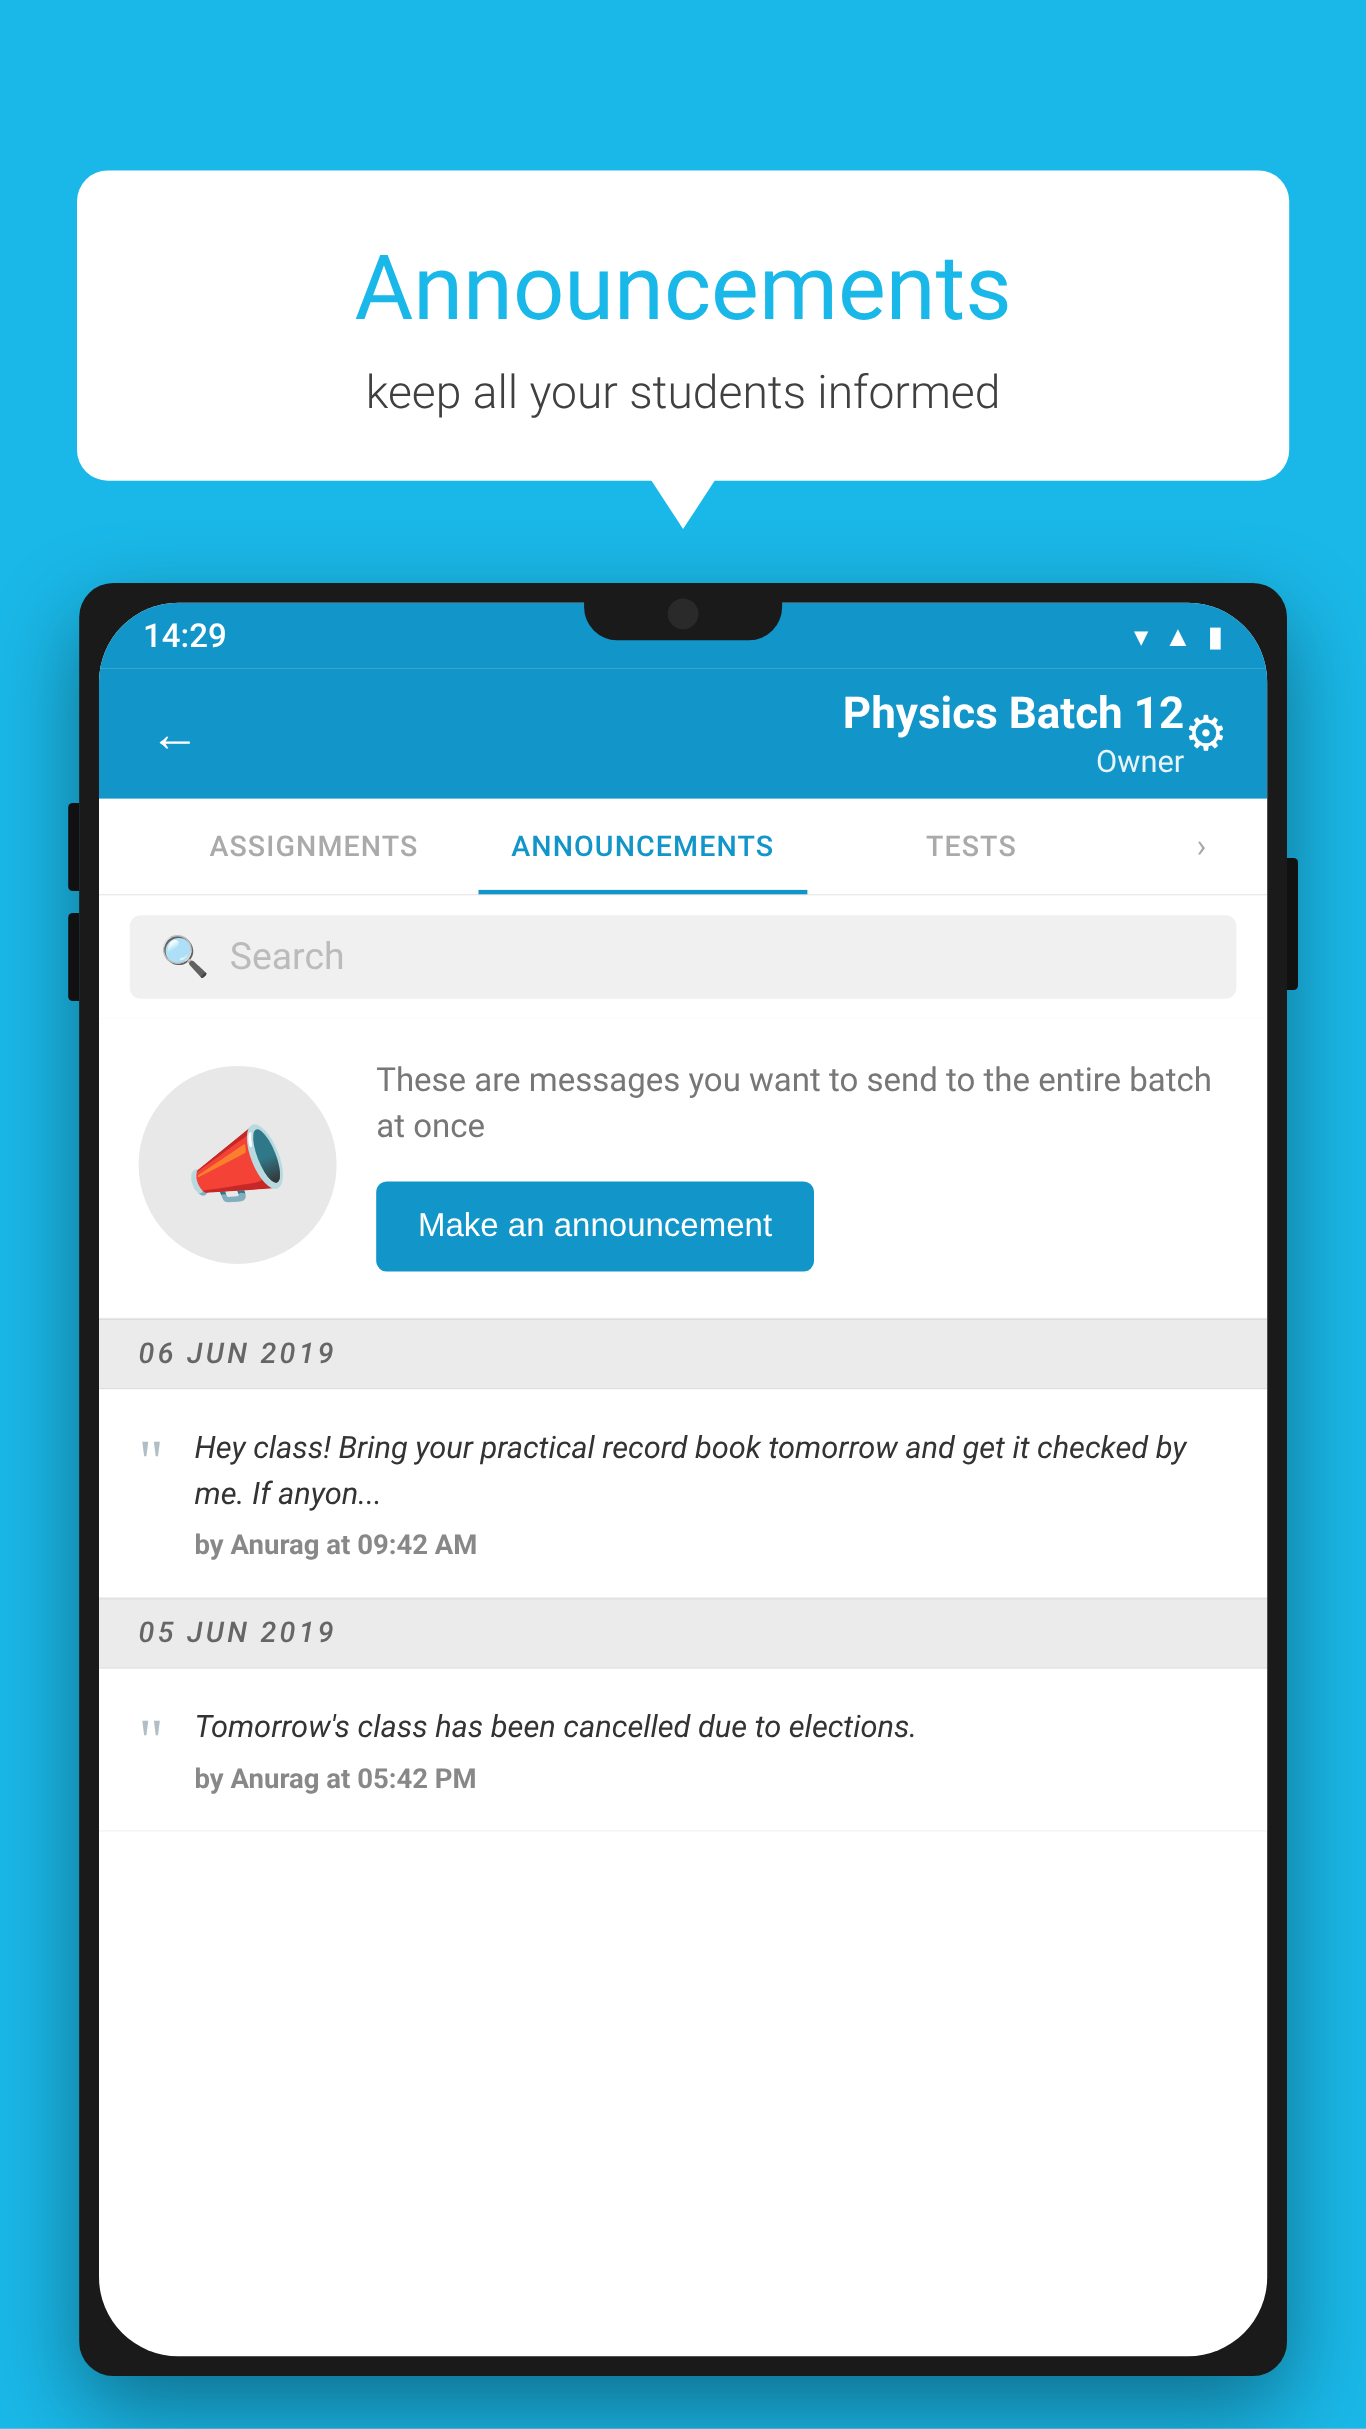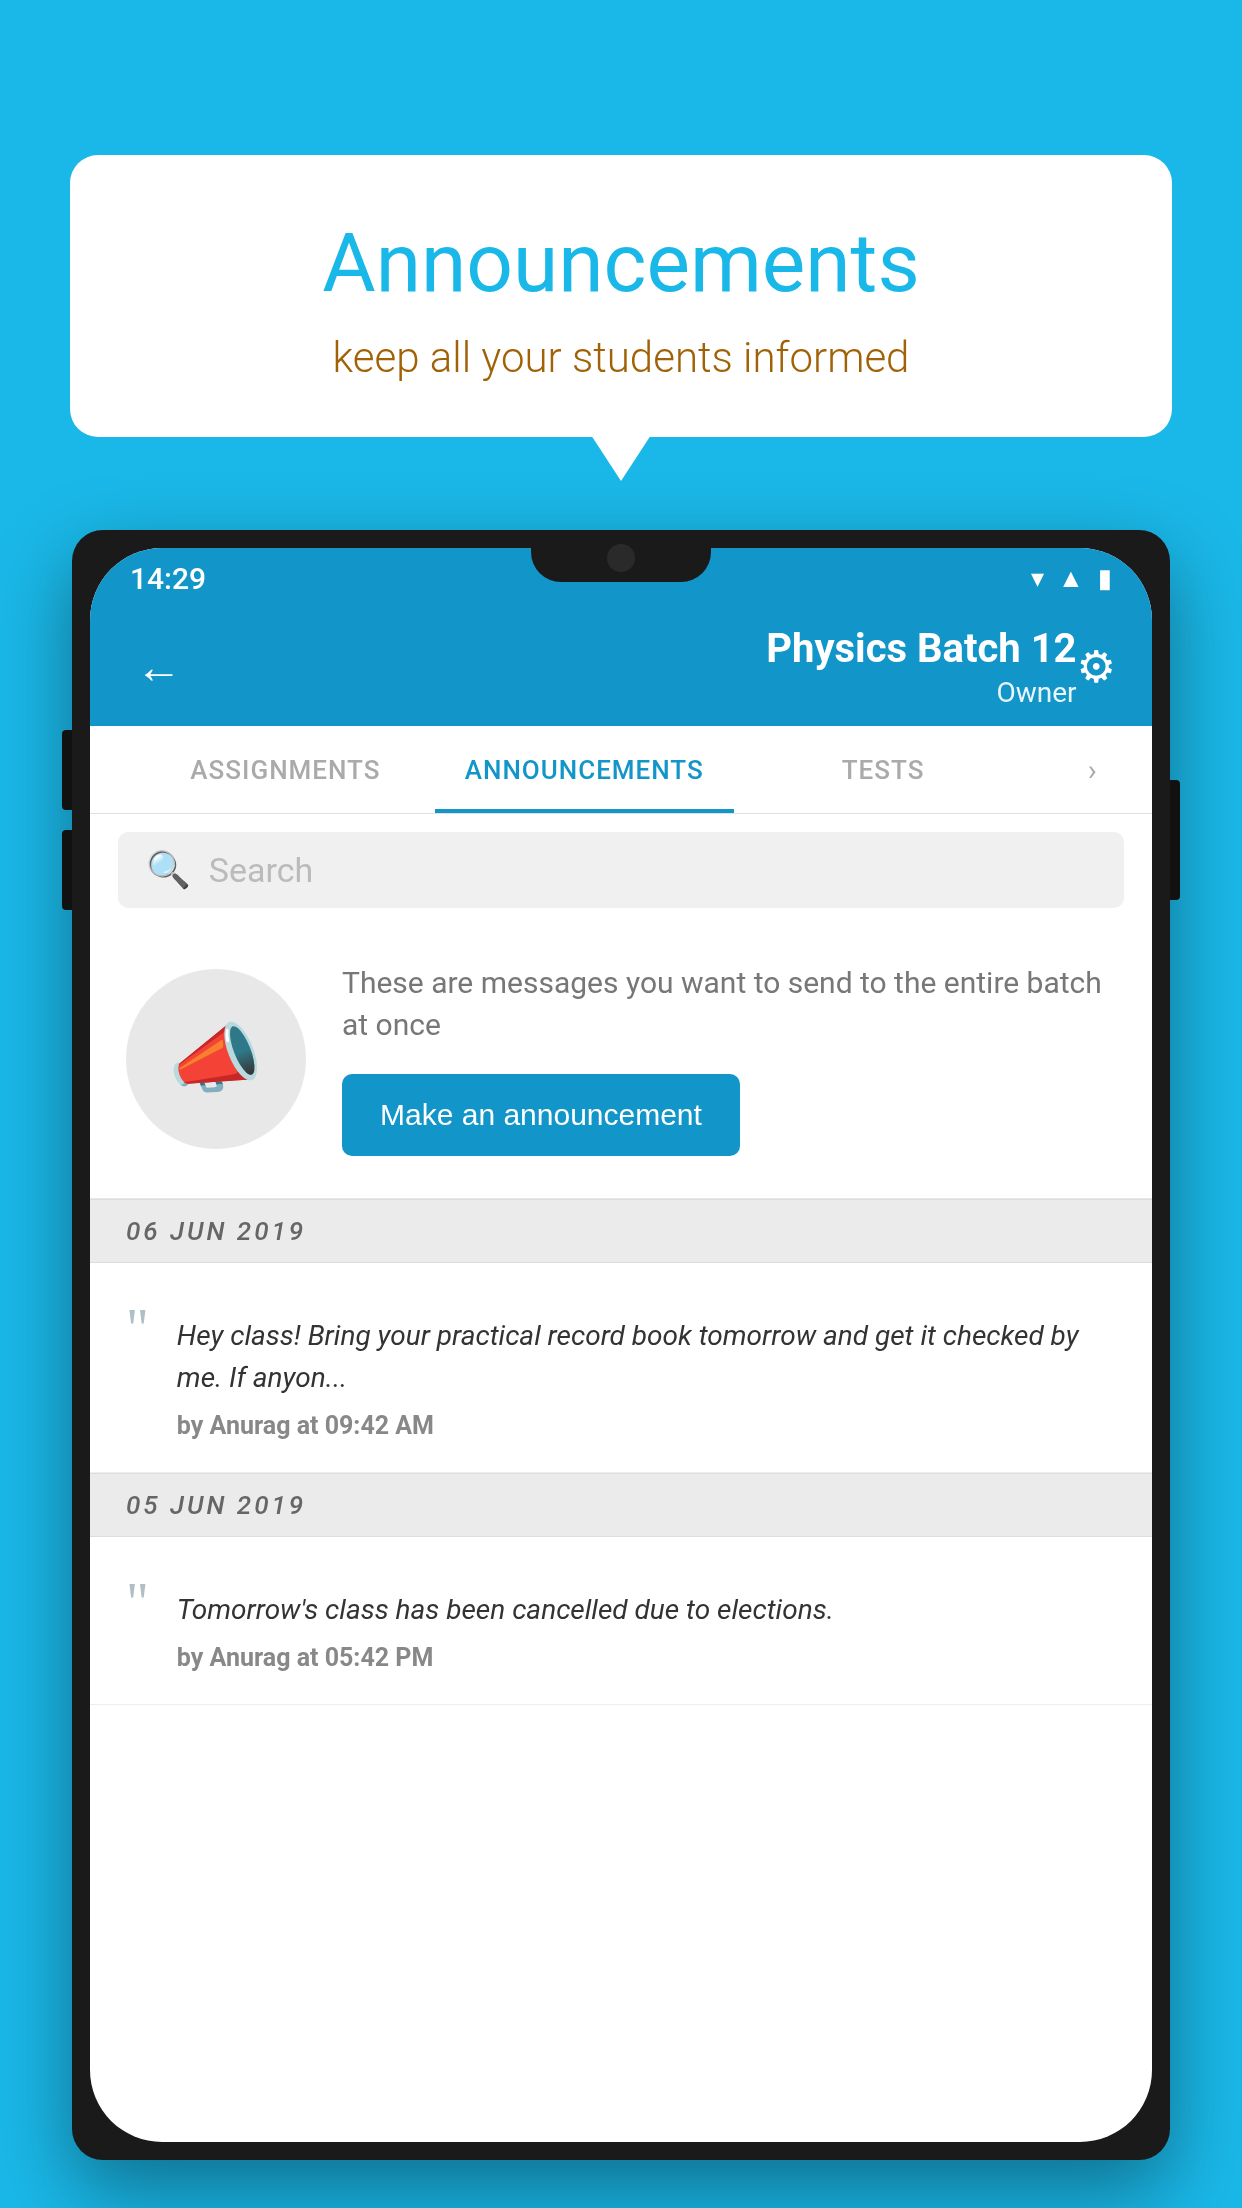--- a/index.html
+++ b/index.html
@@ -40,21 +40,21 @@
       border-right: 30px solid transparent;
       border-top: 46px solid white;
     }
     .bubble-title {
       color: #1ab8e8;
       font-size: 82px;
       font-weight: 400;
       margin-bottom: 22px;
     }
     .bubble-subtitle {
-      color: #a16207;
+      color: #404040;
       font-size: 42px;
       font-weight: 300;
     }
 
     
     .phone-wrapper {
       position: absolute;
       top: 530px;
       left: 72px;
       right: 72px;
@@ -305,21 +305,20 @@
     }
     .announcement-body {
       flex: 1;
     }
     .announcement-text {
       font-style: italic;
       color: #333;
       font-size: 28px;
       line-height: 1.5;
       margin-bottom: 12px;
-      margin-top: 20px;
     }
     .announcement-meta {
       color: #888;
       font-size: 25px;
       font-weight: bold;
     }
 
     
     .volume-btn-left {
       position: absolute;

